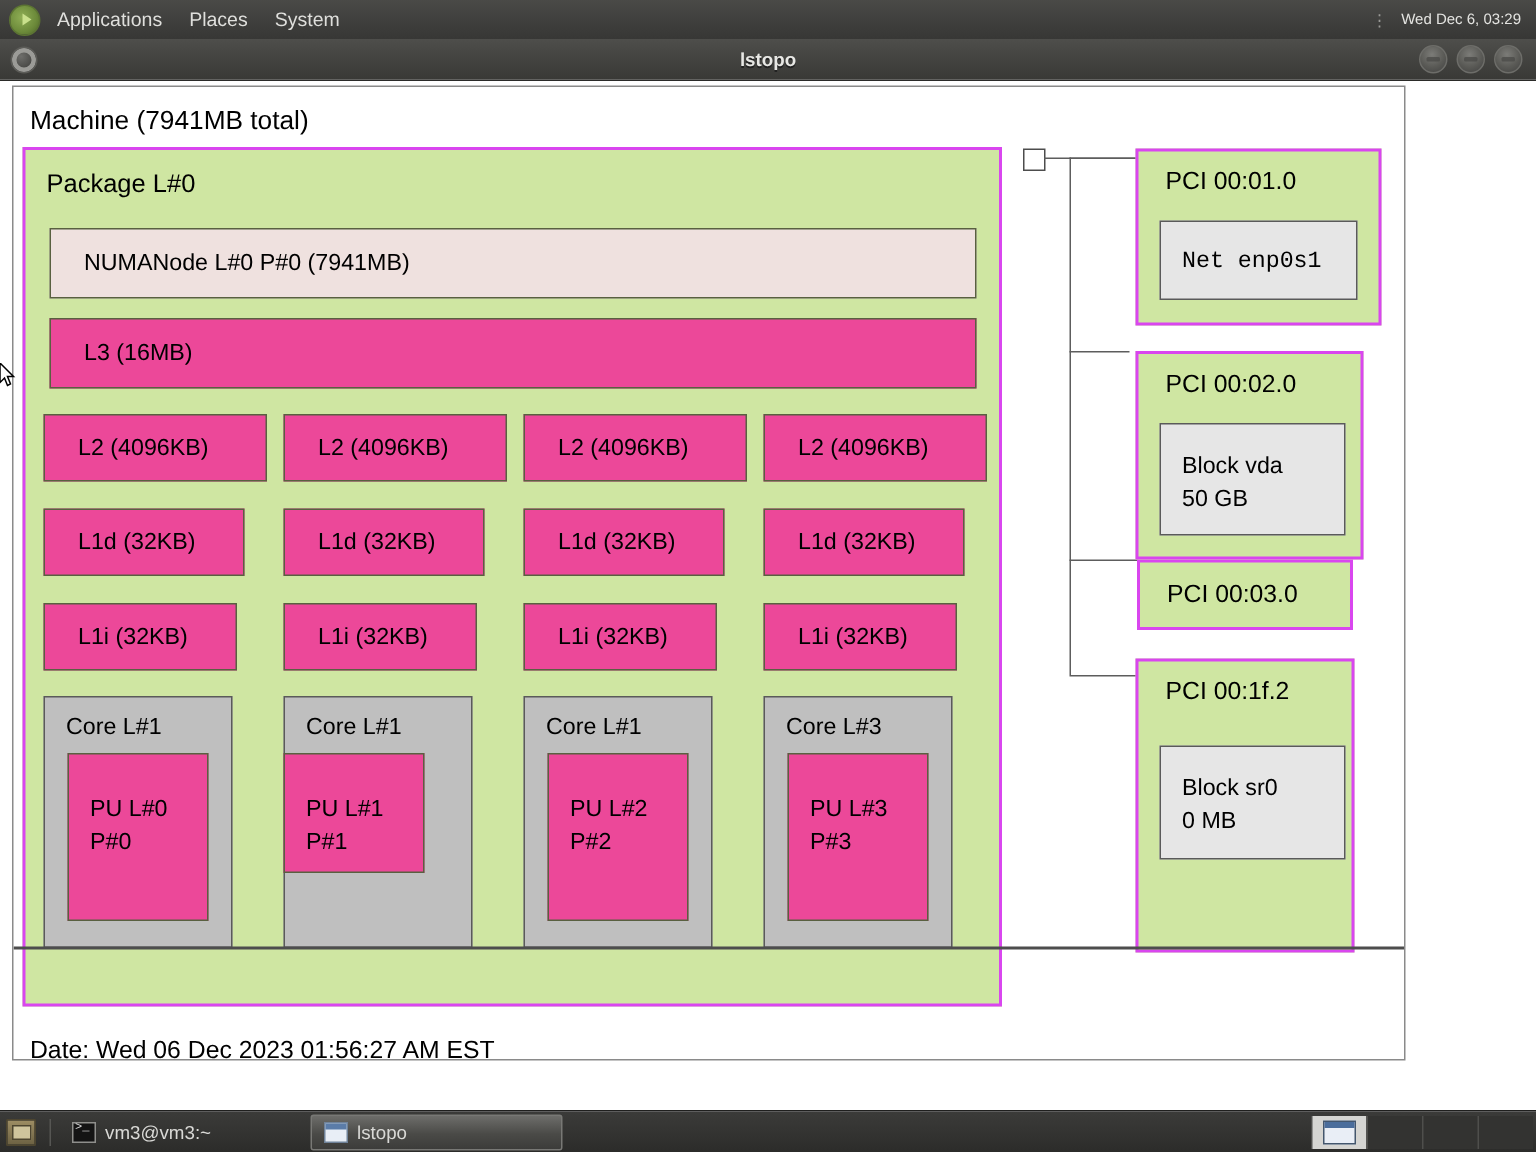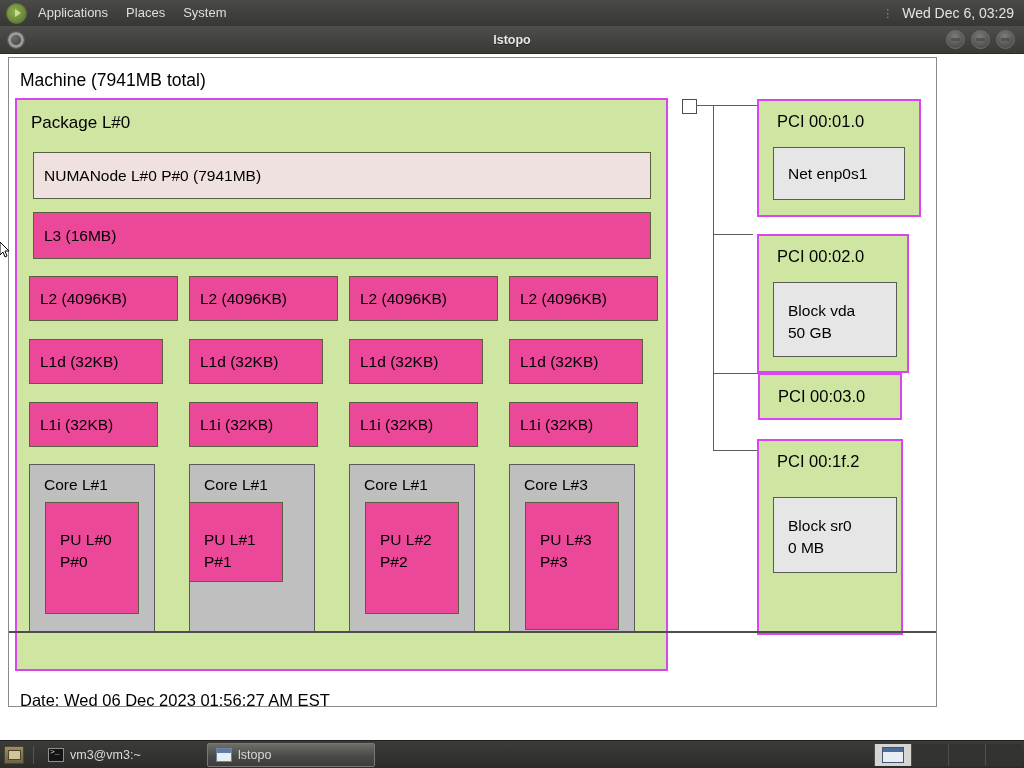--- a/index.html
+++ b/index.html
@@ -29,21 +29,21 @@
   }
   #gnome-logo span {
     display:block; width:0; height:0;
     border-left: 6px solid #c9e08c;
     border-top: 4px solid transparent;
     border-bottom: 4px solid transparent;
     margin-left: 2px;
   }
   #panel-right { margin-left: auto; display: flex; align-items: center; padding-right: 10px; }
   #panel-dots { color: #9a9a97; font-size: 11px; letter-spacing: 1px; margin-right: 8px; }
-  #clock { font-size: 14px; color: #e4e4e1; white-space: nowrap; }
+  #clock { font-size: 10px; color: #e4e4e1; white-space: nowrap; }
 
   
   #window {
     position: absolute; left: 0px; top: 26px; width: 1024px; height: 714px;
   }
   #titlebar {
     position: absolute; left: 0; top: 0; width: 1024px; height: 27px;
     background: linear-gradient(to bottom, #4e4e4b 0%, #434340 50%, #393936 100%);
     border-bottom: 1px solid #2b2b29;
     display: flex; align-items: center;
@@ -90,21 +90,21 @@
   .pink   { background:#efe1df; border:1px solid #596040; }
   .grey   { background:#bfbfbf; border:1px solid #5a5a5a; }
   .lgrey  { background:#e6e6e6; border:1px solid #5a5a5a; }
 
   .box > .t {
     position: absolute; left: 10px; top: 7px; font-size: 15.5px; color:#000;
     white-space: pre-line; line-height: 1.42;
   }
   .box.center > .t {
     left: 0; right: 0; top: 50%; transform: translateY(-50%);
-    text-align: left; padding-left: 10px;
+    text-align: left; padding-left: 22px;
   }
 
   
   .line { position: absolute; background: #5d5d5d; }
   #bridge-sq {
     position: absolute; width: 13px; height: 13px;
     background: #fff; border: 1px solid #4d4d4d;
   }
 
   #footer-sep {
@@ -278,41 +278,41 @@
         <div class="t" style="left:14px; top:9px;">Core L#1</div>
       </div>
       <div class="box white" style="left:356px; top:444px; width:94px; height:112px;">
         <div class="t" style="left:14px; top:26px;">PU L#2
 P#2</div>
       </div>
 
       <div class="box grey" style="left:500px; top:406px; width:126px; height:168px;">
         <div class="t" style="left:14px; top:9px;">Core L#3</div>
       </div>
-      <div class="box white" style="left:516px; top:444px; width:94px; height:128px;">
+      <div class="box white" style="left:516px; top:444px; width:94px; height:112px;">
         <div class="t" style="left:14px; top:26px;">PU L#3
 P#3</div>
       </div>
 
       <div id="bridge-sq" style="left:673px; top:41px;"></div>
 
       <div class="line" style="left:687px; top:47px; width:62px; height:1px;"></div>
 
       <div class="line" style="left:704px; top:47px; width:1px; height:345px;"></div>
 
       <div class="line" style="left:704px; top:47px; width:45px; height:1px;"></div>
       <div class="line" style="left:704px; top:176px; width:40px; height:1px;"></div>
       <div class="line" style="left:704px; top:315px; width:46px; height:1px;"></div>
       <div class="line" style="left:704px; top:392px; width:45px; height:1px;"></div>
 
       <div class="box green" style="left:748px; top:41px; width:164px; height:118px;">
         <div class="t" style="left:18px; top:9px; font-size:16.5px;">PCI 00:01.0</div>
       </div>
       <div class="box lgrey center" style="left:764px; top:89px; width:132px; height:53px;">
-        <div class="t" style="padding-left:14px;">Net enp0s1</div>
+        <div class="t" style="padding-left:14px;font-family:Liberation Mono, monospace;">Net enp0s1</div>
       </div>
 
       <div class="box green" style="left:748px; top:176px; width:152px; height:139px;">
         <div class="t" style="left:18px; top:9px; font-size:16.5px;">PCI 00:02.0</div>
       </div>
       <div class="box lgrey" style="left:764px; top:224px; width:124px; height:75px;">
         <div class="t" style="left:14px; top:17px;">Block vda
 50 GB</div>
       </div>
 

